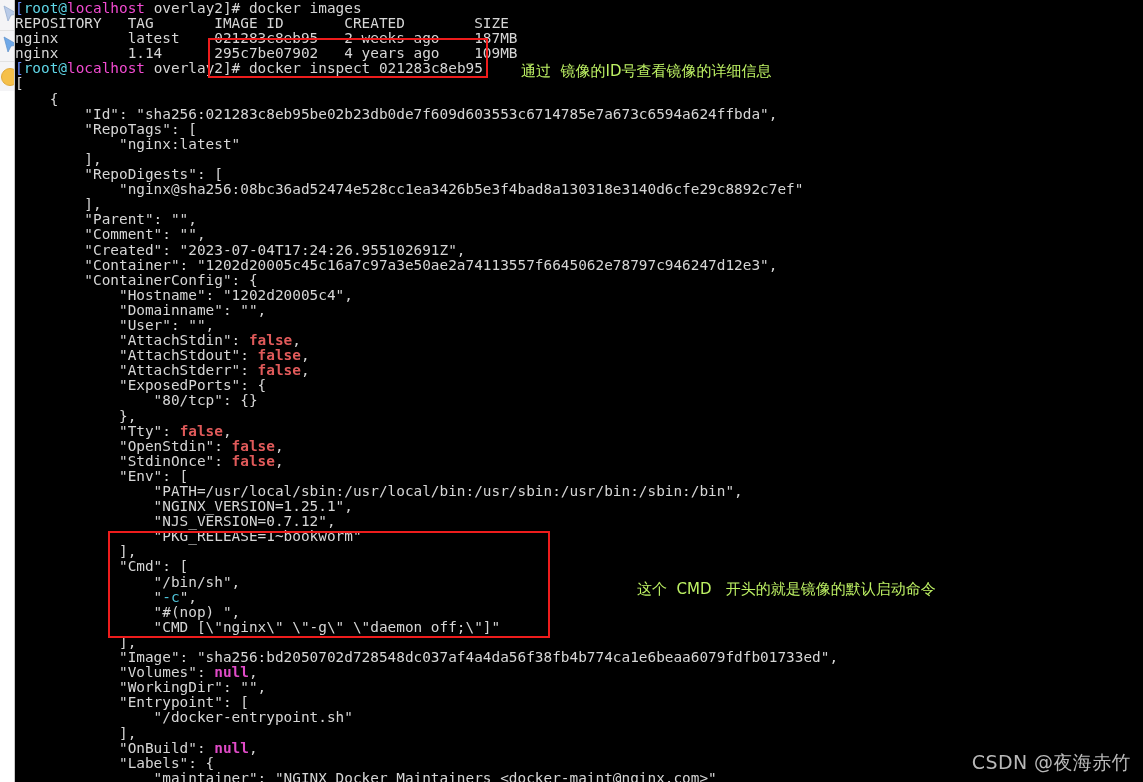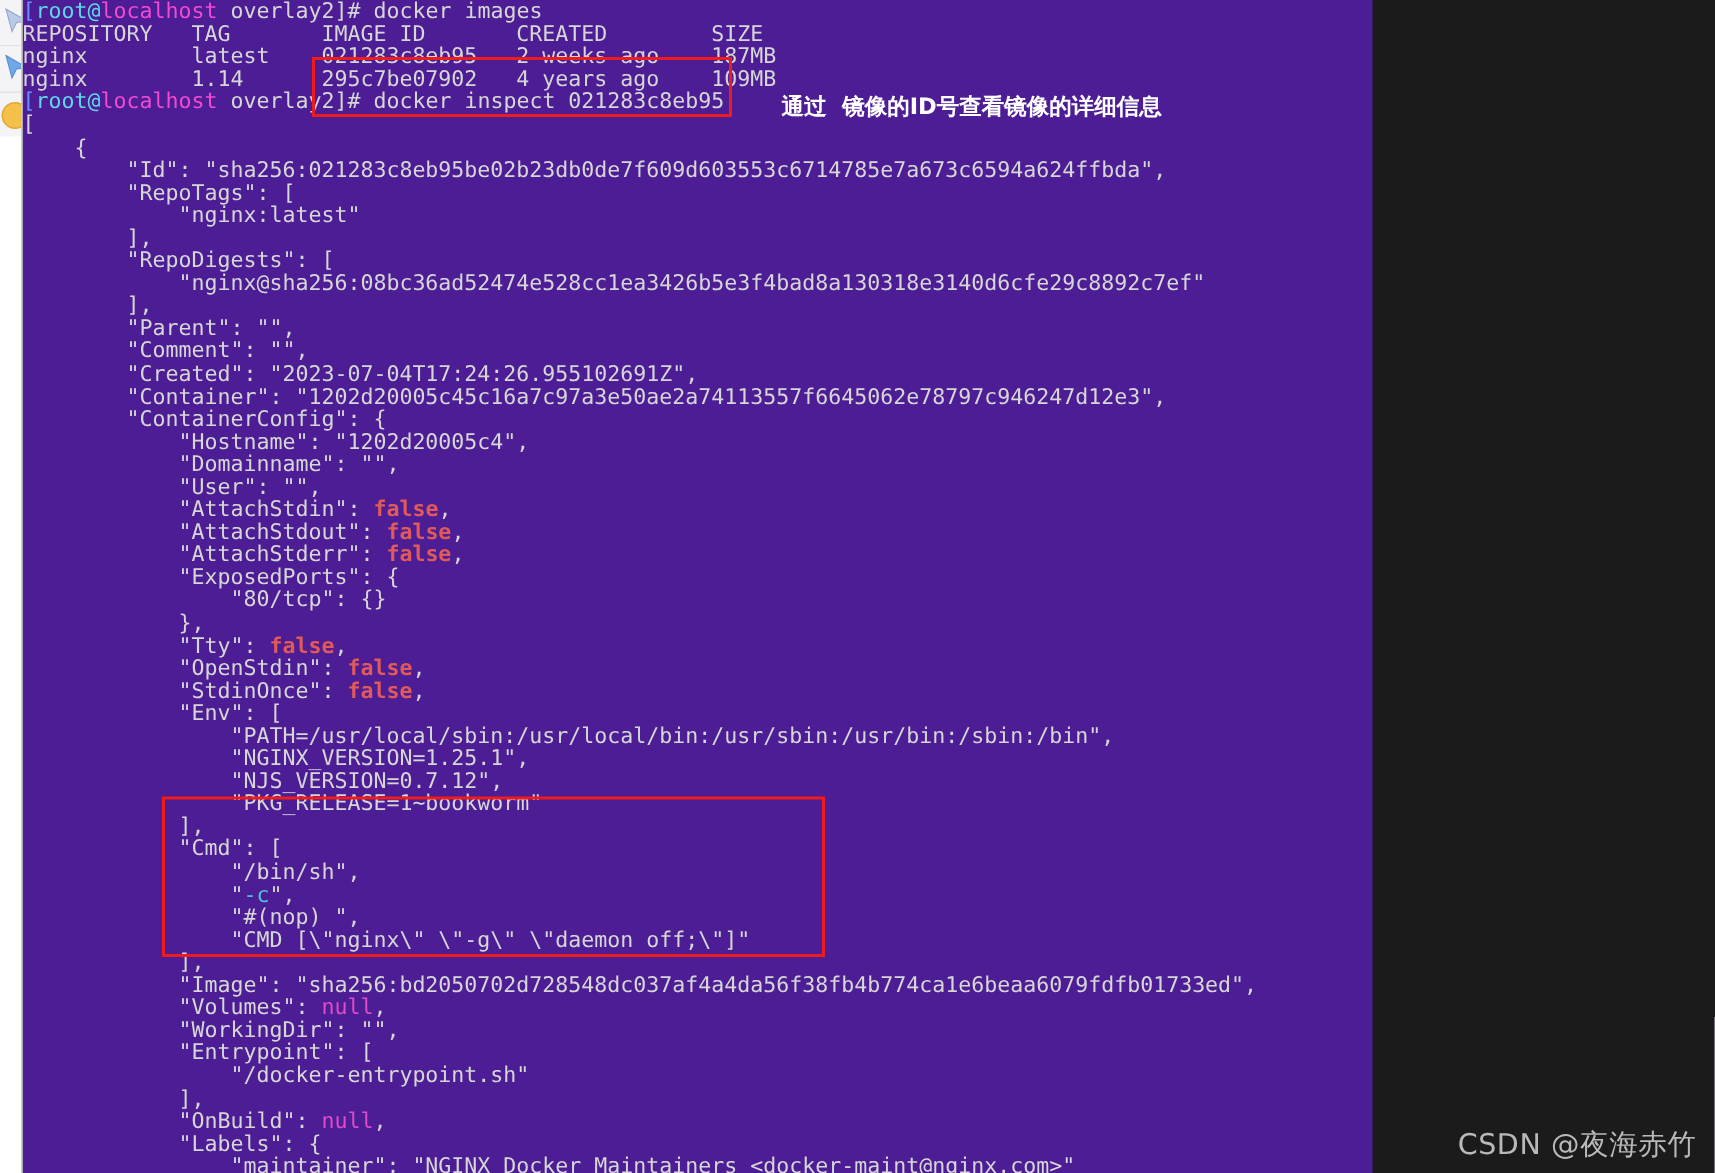--- a/index.html
+++ b/index.html
@@ -63,23 +63,23 @@
     width: 14px;
     height: 691px;
     background: #ffffff;
   }
 
   
   #terminal {
     position: absolute;
     left: 15px;
     top: 0;
-    width: 900px;
+    width: 1128px;
     height: 782px;
-    background: #4c1d95;
+    background: #000000;
     color: #d6d6d6;
     font-family: "DejaVu Sans Mono", "Liberation Mono", monospace;
     font-size: 14.4px;
     line-height: 15.1px;
     letter-spacing: 0px;
     white-space: pre;
     padding-top: 1px;
     box-sizing: border-box;
     z-index: 2;
   }
@@ -87,40 +87,40 @@
     height: 15.1px;
     white-space: pre;
     font-variant-ligatures: none;
   }
   
   .c-br   { color: #6b8cff; }   
   .c-user { color: #5fd7e8; }   
   .c-host { color: #f24bd1; }   
   .c-plain{ color: #d6d6d6; }
   .c-false{ color: #e05a5a; font-weight: bold; }   
-  .c-null { color: #e14bc8; }   
+  .c-null { color: #e14bc8; font-weight: bold; }   
   .c-flag { color: #4fc3d9; }   
 
   
   .redbox {
     position: absolute;
     border: 2px solid #ee1c1c;
     box-sizing: border-box;
     z-index: 4;
     pointer-events: none;
   }
   #redbox-1 { left: 208px; top: 38px;  width: 280px; height: 40px; }
   #redbox-2 { left: 108px; top: 531px; width: 442px; height: 107px; }
 
   .annot {
     position: absolute;
-    color: #ffffff;
+    color: #bef264;
     font-family: "DejaVu Sans", "Liberation Sans", sans-serif;
     font-size: 15px;
-    font-weight: 700;
+    font-weight: 400;
     white-space: pre;
     z-index: 4;
   }
   #annot-1 { left: 521px; top: 62px; }
   #annot-2 { left: 637px; top: 580px; }
 
   #watermark {
     position: absolute;
     right: 12px;
     bottom: 6px;
@@ -152,16 +152,17 @@
     </div>
     <div id="strip-blank"></div>
   </div>
 
   <div id="terminal"><div class="tline"><span class="c-br">[</span><span class="c-user">root@</span><span class="c-host">localhost</span><span class="c-plain"> overlay2]# </span><span class="c-plain">docker images</span></div><div class="tline"><span class="c-plain">REPOSITORY   TAG       IMAGE ID       CREATED        SIZE</span></div><div class="tline"><span class="c-plain">nginx        latest    021283c8eb95   2 weeks ago    187MB</span></div><div class="tline"><span class="c-plain">nginx        1.14      295c7be07902   4 years ago    109MB</span></div><div class="tline"><span class="c-br">[</span><span class="c-user">root@</span><span class="c-host">localhost</span><span class="c-plain"> overlay2]# </span><span class="c-plain">docker inspect 021283c8eb95</span></div><div class="tline"><span class="c-plain">[</span></div><div class="tline"><span class="c-plain">    {</span></div><div class="tline"><span class="c-plain">        "Id": "sha256:021283c8eb95be02b23db0de7f609d603553c6714785e7a673c6594a624ffbda",</span></div><div class="tline"><span class="c-plain">        "RepoTags": [</span></div><div class="tline"><span class="c-plain">            "nginx:latest"</span></div><div class="tline"><span class="c-plain">        ],</span></div><div class="tline"><span class="c-plain">        "RepoDigests": [</span></div><div class="tline"><span class="c-plain">            "nginx@sha256:08bc36ad52474e528cc1ea3426b5e3f4bad8a130318e3140d6cfe29c8892c7ef"</span></div><div class="tline"><span class="c-plain">        ],</span></div><div class="tline"><span class="c-plain">        "Parent": "",</span></div><div class="tline"><span class="c-plain">        "Comment": "",</span></div><div class="tline"><span class="c-plain">        "Created": "2023-07-04T17:24:26.955102691Z",</span></div><div class="tline"><span class="c-plain">        "Container": "1202d20005c45c16a7c97a3e50ae2a74113557f6645062e78797c946247d12e3",</span></div><div class="tline"><span class="c-plain">        "ContainerConfig": {</span></div><div class="tline"><span class="c-plain">            "Hostname": "1202d20005c4",</span></div><div class="tline"><span class="c-plain">            "Domainname": "",</span></div><div class="tline"><span class="c-plain">            "User": "",</span></div><div class="tline"><span class="c-plain">            "AttachStdin": </span><span class="c-false">false</span><span class="c-plain">,</span></div><div class="tline"><span class="c-plain">            "AttachStdout": </span><span class="c-false">false</span><span class="c-plain">,</span></div><div class="tline"><span class="c-plain">            "AttachStderr": </span><span class="c-false">false</span><span class="c-plain">,</span></div><div class="tline"><span class="c-plain">            "ExposedPorts": {</span></div><div class="tline"><span class="c-plain">                "80/tcp": {}</span></div><div class="tline"><span class="c-plain">            },</span></div><div class="tline"><span class="c-plain">            "Tty": </span><span class="c-false">false</span><span class="c-plain">,</span></div><div class="tline"><span class="c-plain">            "OpenStdin": </span><span class="c-false">false</span><span class="c-plain">,</span></div><div class="tline"><span class="c-plain">            "StdinOnce": </span><span class="c-false">false</span><span class="c-plain">,</span></div><div class="tline"><span class="c-plain">            "Env": [</span></div><div class="tline"><span class="c-plain">                "PATH=/usr/local/sbin:/usr/local/bin:/usr/sbin:/usr/bin:/sbin:/bin",</span></div><div class="tline"><span class="c-plain">                "NGINX_VERSION=1.25.1",</span></div><div class="tline"><span class="c-plain">                "NJS_VERSION=0.7.12",</span></div><div class="tline"><span class="c-plain">                "PKG_RELEASE=1~bookworm"</span></div><div class="tline"><span class="c-plain">            ],</span></div><div class="tline"><span class="c-plain">            "Cmd": [</span></div><div class="tline"><span class="c-plain">                "/bin/sh",</span></div><div class="tline"><span class="c-plain">                "</span><span class="c-flag">-c</span><span class="c-plain">",</span></div><div class="tline"><span class="c-plain">                "#(nop) ",</span></div><div class="tline"><span class="c-plain">                "CMD [\"nginx\" \"-g\" \"daemon off;\"]"</span></div><div class="tline"><span class="c-plain">            ],</span></div><div class="tline"><span class="c-plain">            "Image": "sha256:bd2050702d728548dc037af4a4da56f38fb4b774ca1e6beaa6079fdfb01733ed",</span></div><div class="tline"><span class="c-plain">            "Volumes": </span><span class="c-null">null</span><span class="c-plain">,</span></div><div class="tline"><span class="c-plain">            "WorkingDir": "",</span></div><div class="tline"><span class="c-plain">            "Entrypoint": [</span></div><div class="tline"><span class="c-plain">                "/docker-entrypoint.sh"</span></div><div class="tline"><span class="c-plain">            ],</span></div><div class="tline"><span class="c-plain">            "OnBuild": </span><span class="c-null">null</span><span class="c-plain">,</span></div><div class="tline"><span class="c-plain">            "Labels": {</span></div><div class="tline"><span class="c-plain">                "maintainer": "NGINX Docker Maintainers &lt;docker-maint@nginx.com&gt;"</span></div></div>
 
   <div class="redbox" id="redbox-1"></div>
   <div class="redbox" id="redbox-2"></div>
 
   <div class="annot" id="annot-1">通过  镜像的ID号查看镜像的详细信息</div>
+  <div class="annot" id="annot-2">这个  CMD   开头的就是镜像的默认启动命令</div>
 
   <div id="watermark">CSDN @夜海赤竹</div>
 
 </div>
 
 </body></html>

